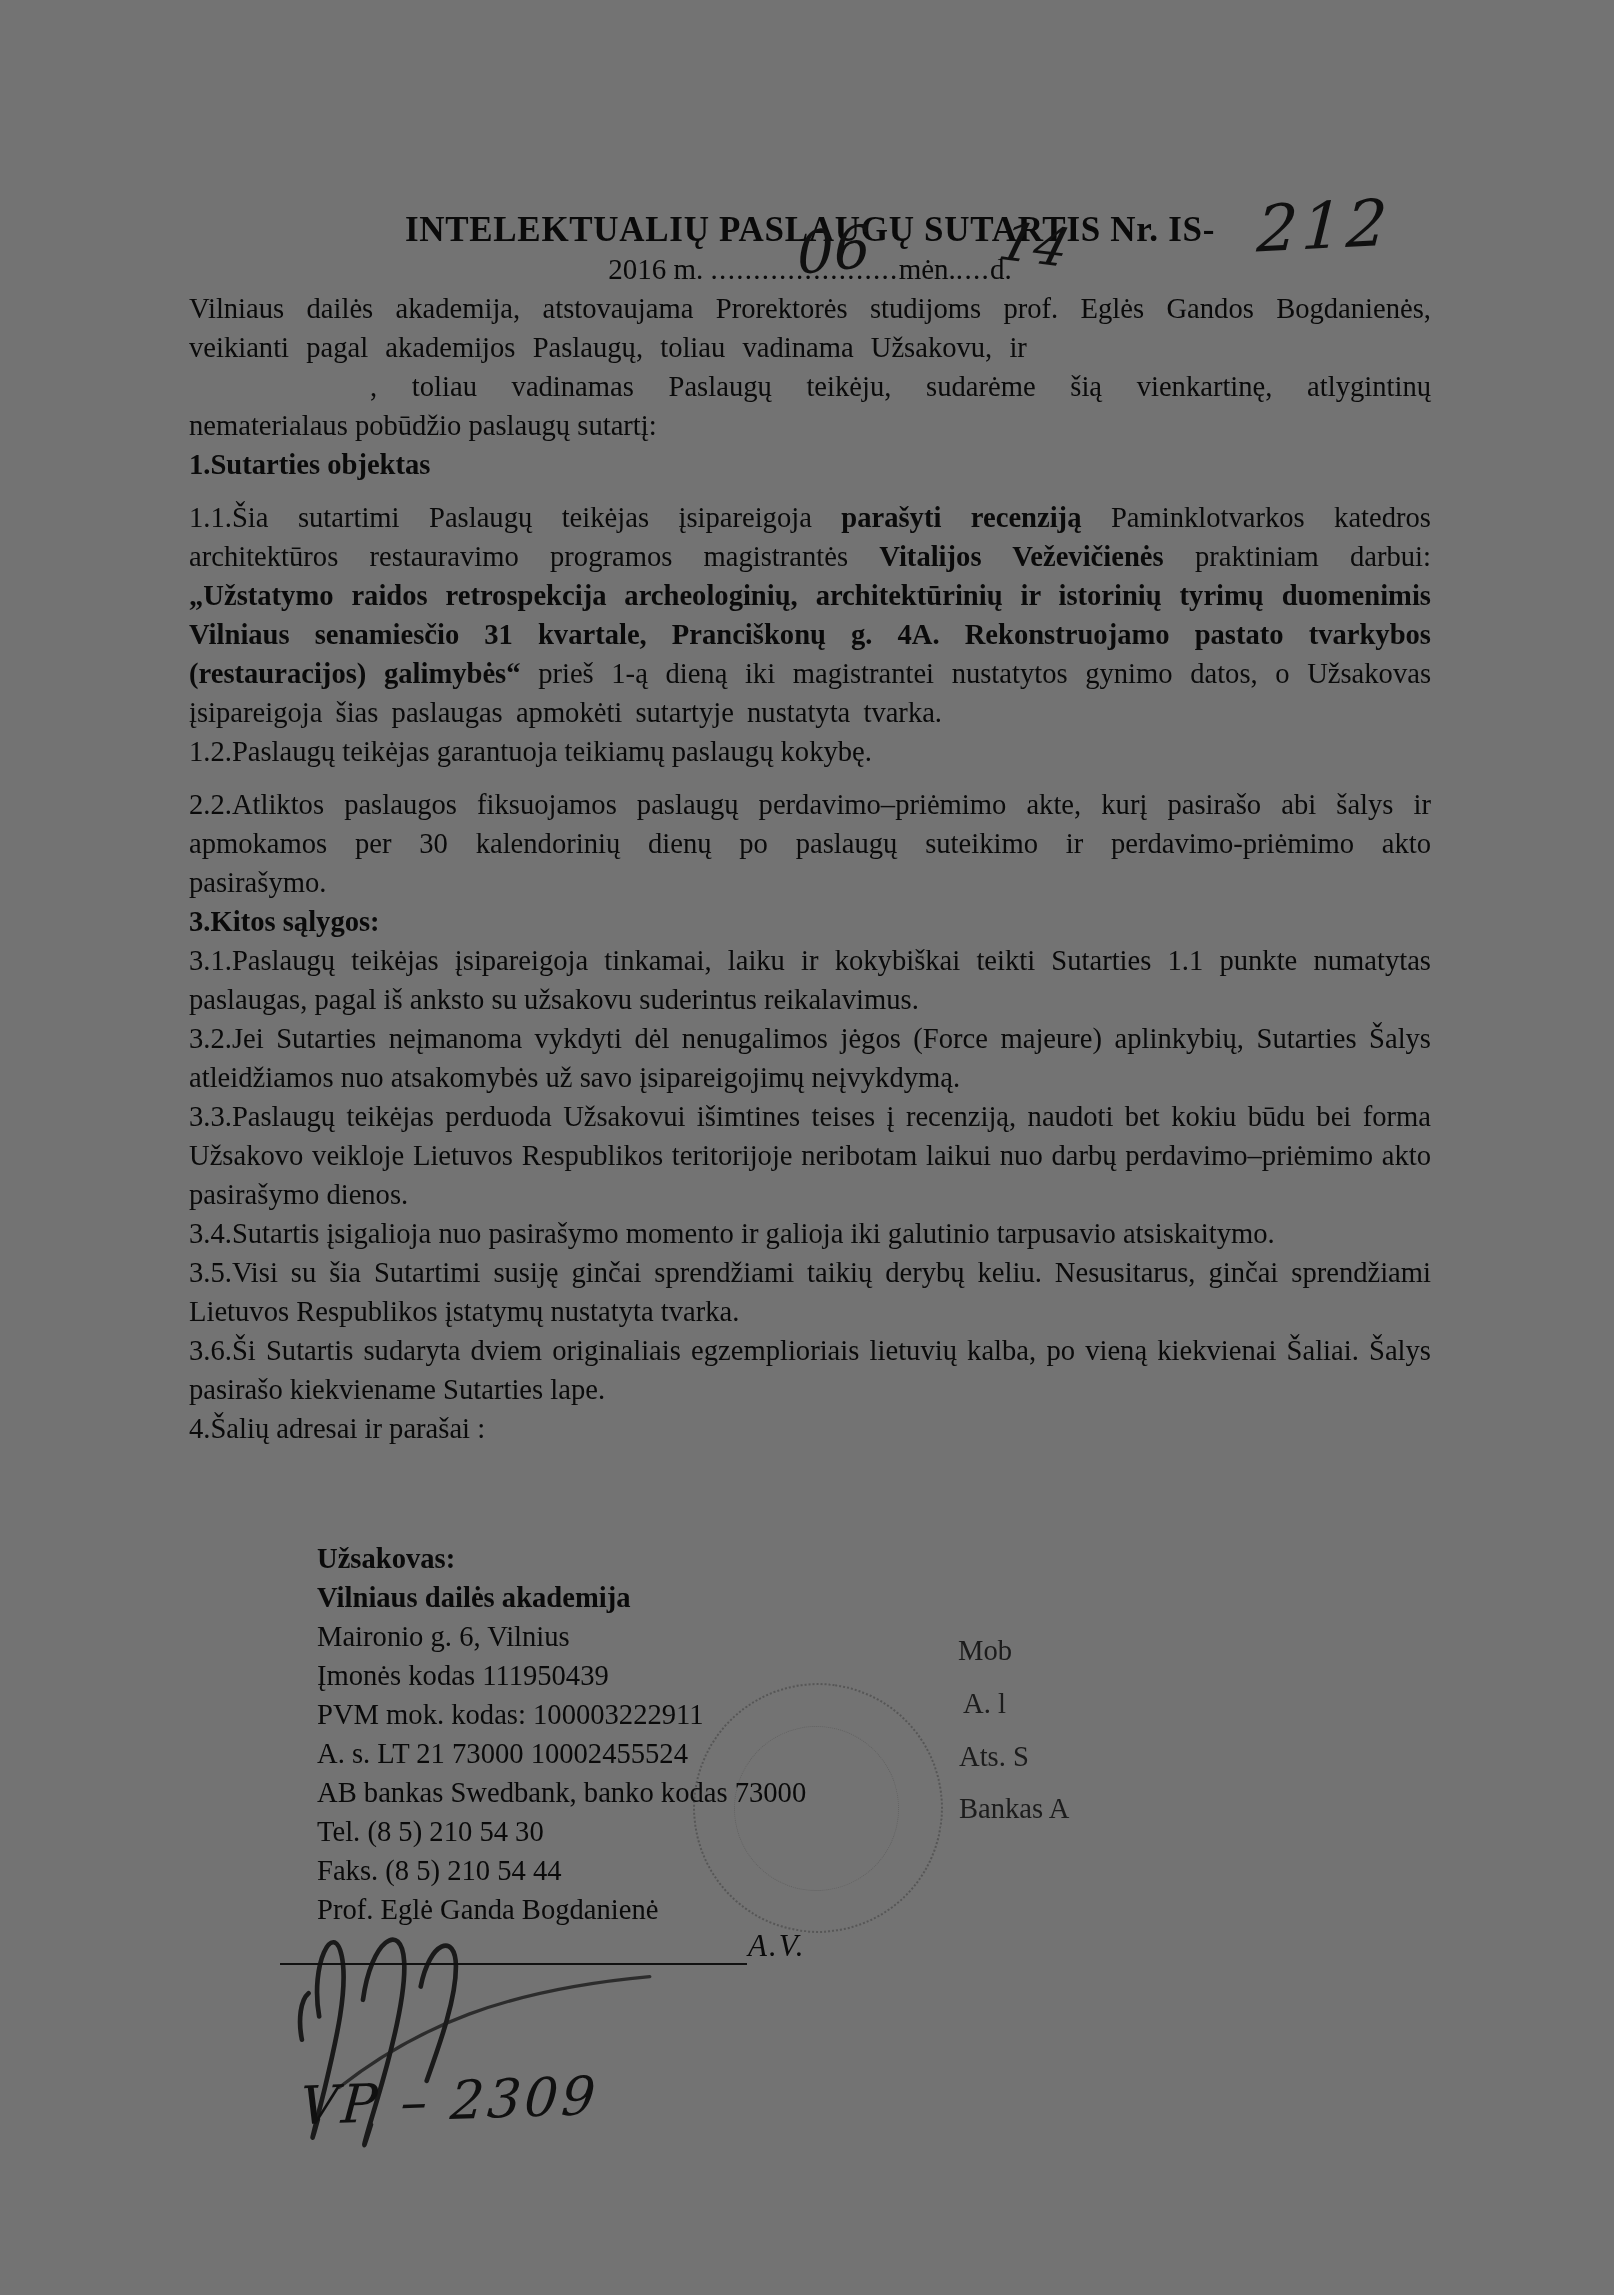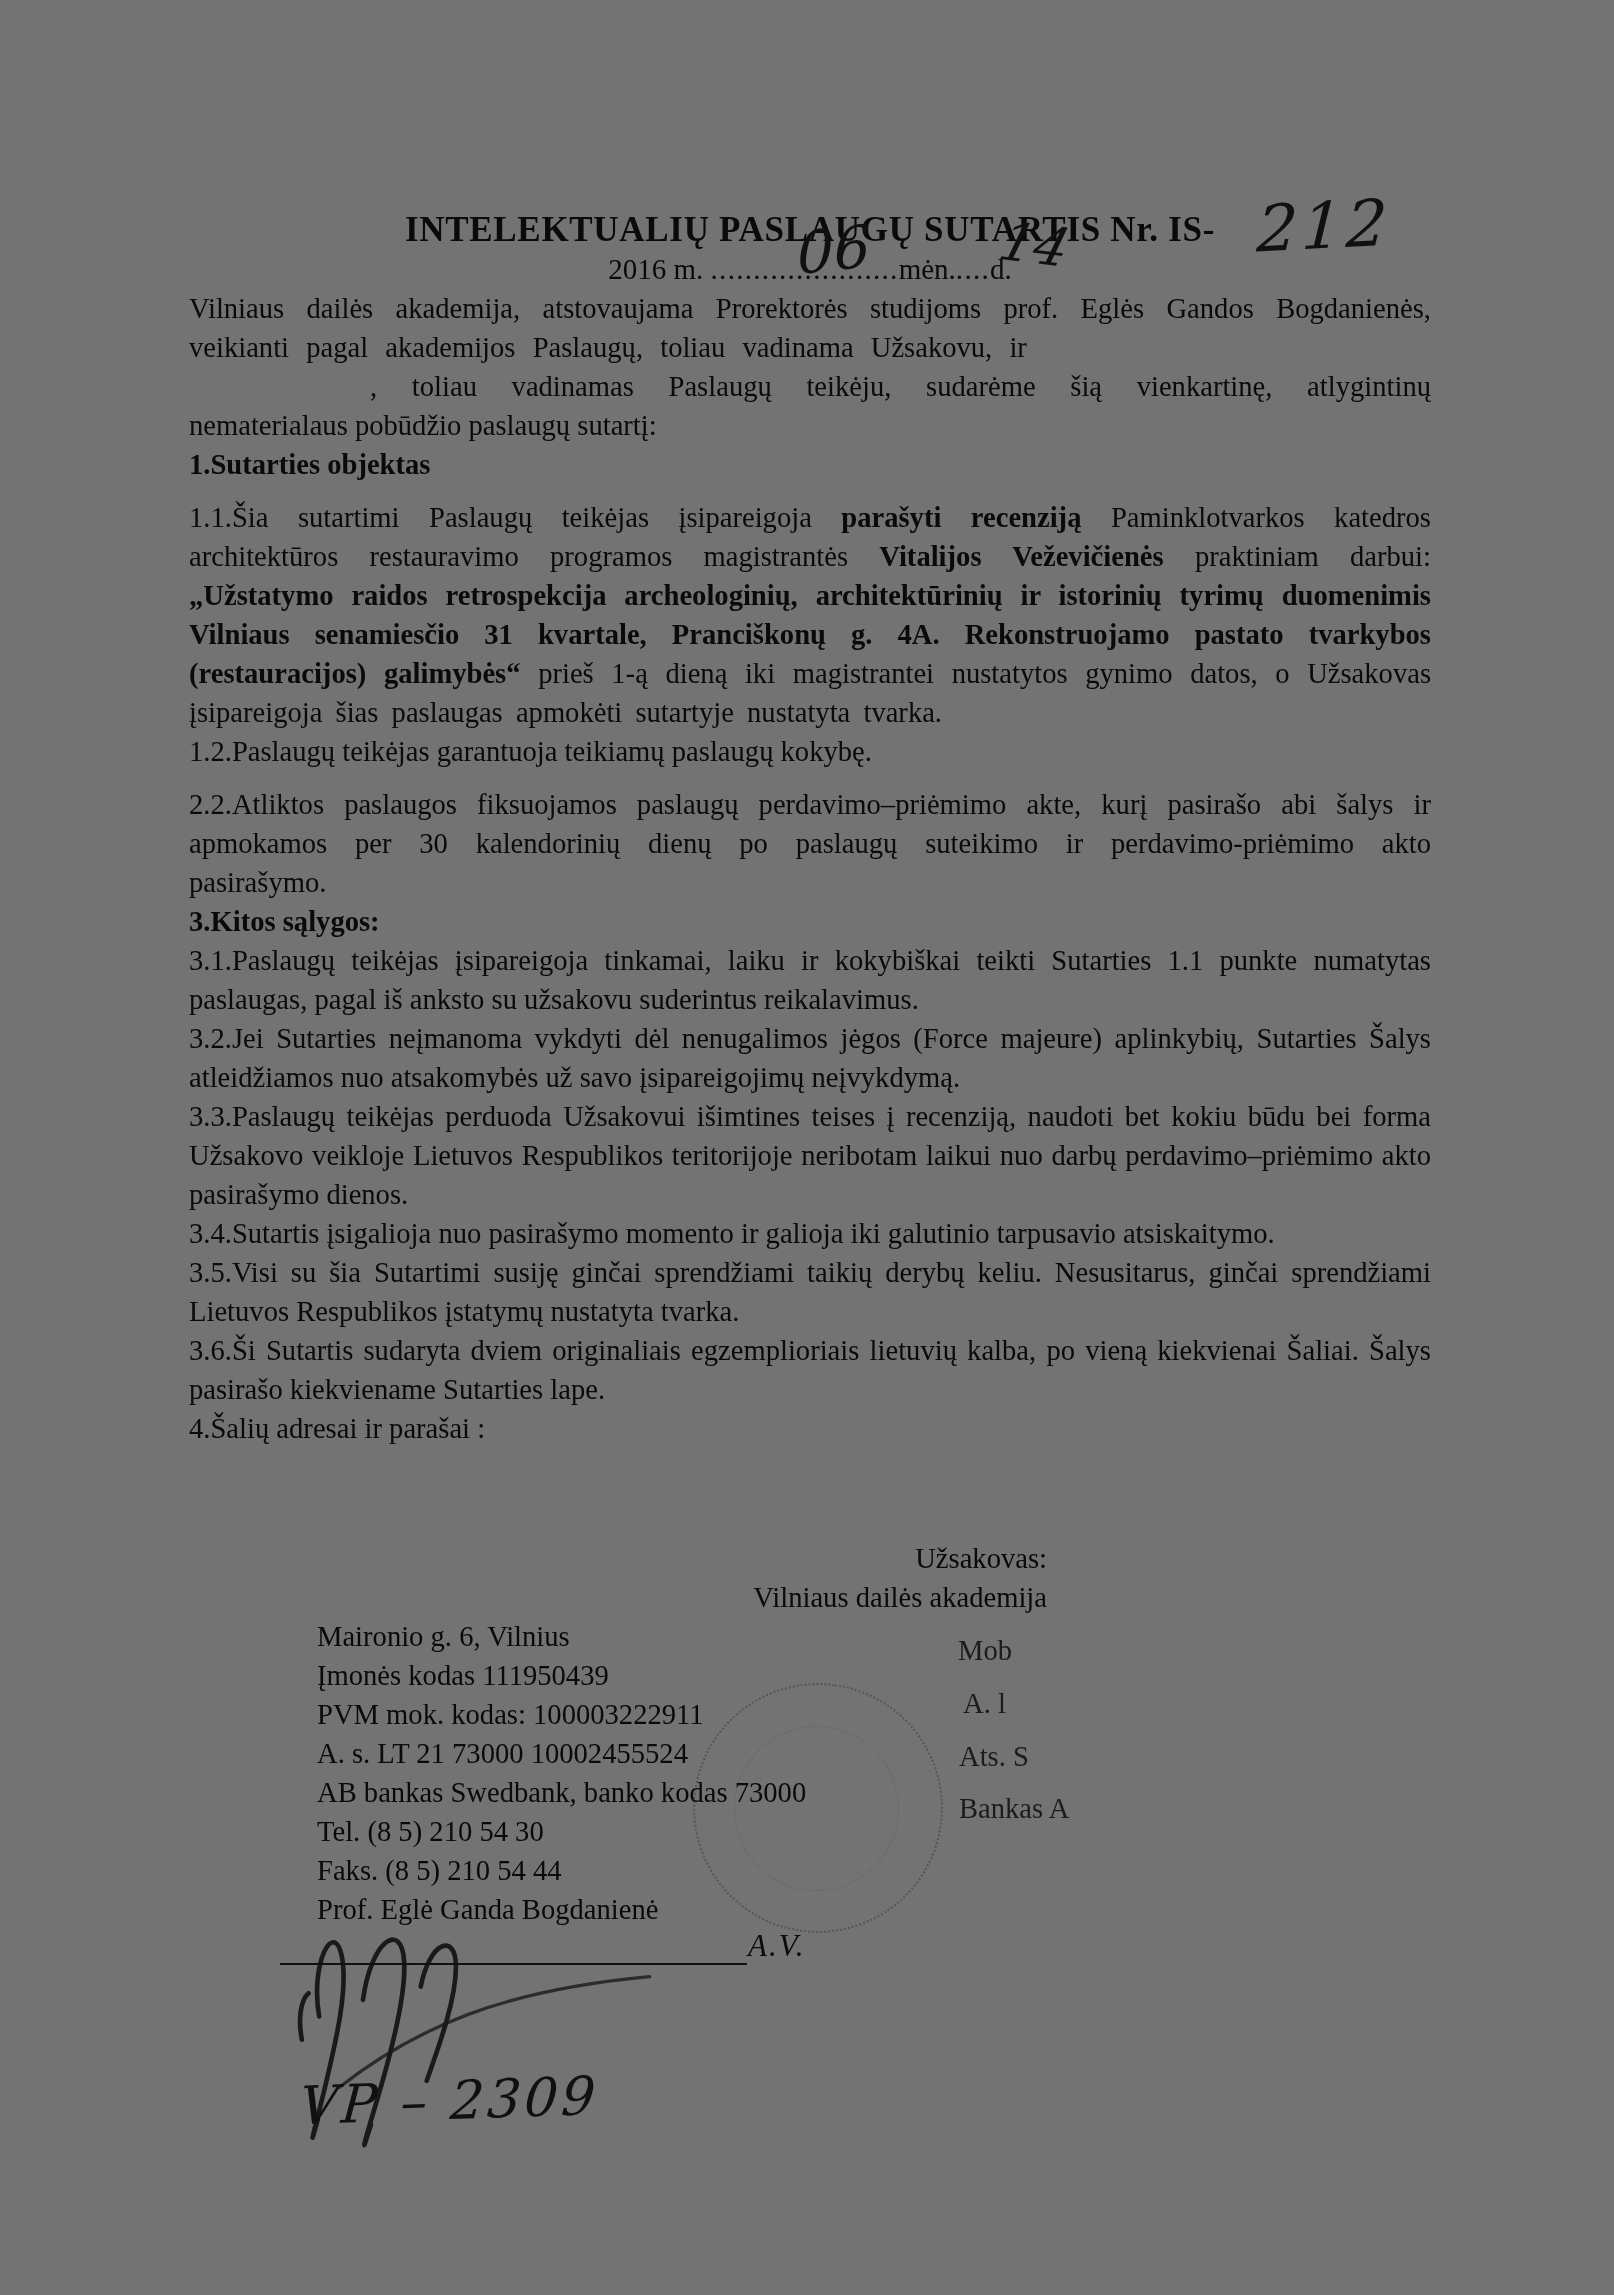--- a/index.html
+++ b/index.html
@@ -26,21 +26,21 @@
   .indent{padding-left:181px;}
   .h{font-weight:bold;}
   .wide{word-spacing:6px;margin-top:14px;}
   .wider{word-spacing:10px;}
   
   .address{
     position:absolute;left:317px;top:1539px;width:730px;
     font-size:28.6px;line-height:39px;
   }
   .address .line{white-space:nowrap;}
-  .address .b{font-weight:normal;text-align:right;}
+  .address .b{font-weight:bold;}
   
   .frag{position:absolute;font-size:28.6px;color:#1c1c1c;white-space:nowrap;}
   .frag-mob{left:958px;top:1635px;}
   .frag-a1{left:963px;top:1688px;}
   .frag-ats{left:959px;top:1741px;}
   .frag-bankas{left:959px;top:1793px;}
   
   .stamp{
     position:absolute;left:693px;top:1683px;width:246px;height:246px;
     border:2px dotted rgba(40,40,40,.38);border-radius:50%;

